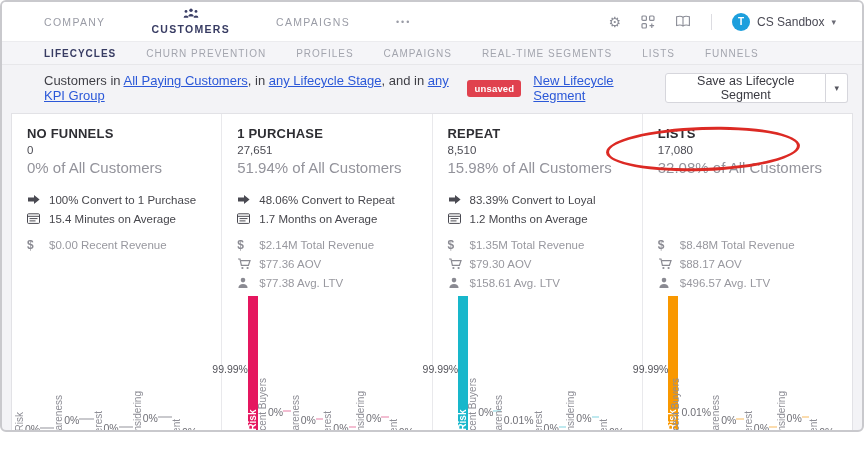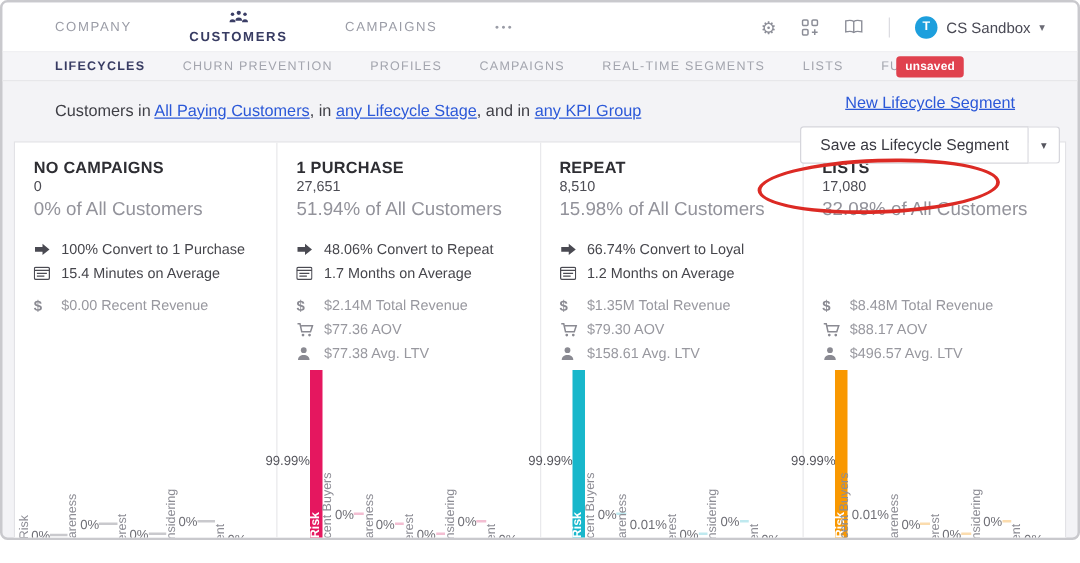--- a/index.html
+++ b/index.html
@@ -21,21 +21,21 @@
   .caret { font-size:9px; color:#6b6b75; }
 
   
   .subnav { height:23px; background:#f5f5f8; border-bottom:1px solid #e7e7ea; display:flex; align-items:center; gap:30px; padding:0 0 0 42px; }
   .subnav-item { font-size:10px; letter-spacing:1px; color:#a3a5ae; cursor:pointer; white-space:nowrap; }
   .subnav-item.selected { color:#383c63; font-weight:bold; }
 
   
   .filterbar { height:46px; display:flex; align-items:center; padding:0 12px 0 42px; font-size:13px; color:#3f3f46; position:relative; }
   .filterbar a { color:#2b58d8; text-decoration:underline; cursor:pointer; }
-  .filter-right { margin-left:auto; display:flex; align-items:center; gap:12px; padding-right:2px;flex-direction:column; }
+  .filter-right { margin-left:auto; display:flex; align-items:center; gap:12px; padding-right:2px; }
   .unsaved-badge { background:#e0414e; color:#fff; font-size:9.5px; font-weight:bold; padding:3px 7px; border-radius:3px; letter-spacing:.2px; }
   .new-seg-link { font-size:13px; }
   .split-btn { display:flex; }
   .btn-main { height:30px; background:#fff; border:1px solid #d6d6dc; border-radius:3px 0 0 3px; padding:0 15px; font-size:12.5px; color:#3a3a42; cursor:pointer; font-family:inherit; }
   .btn-caret { height:30px; width:25px; background:#fff; border:1px solid #d6d6dc; border-left:none; border-radius:0 3px 3px 0; font-size:9px; color:#55555e; cursor:pointer; }
   .red-ellipse { position:absolute; left:604px; top:62px; width:194px; height:44px; border:3px solid #dc2a24; border-radius:50%; transform:rotate(-2deg); pointer-events:none; z-index:5; }
 
   
   .card { margin:2px 9px 0 9px; height:324px; background:#fff; border:1px solid #e2e2e6; display:flex; }
   .stage { flex:1; padding:12px 8px 0 15px; min-width:0; }
@@ -135,21 +135,21 @@
         <button class="btn-main">Save as Lifecycle Segment</button>
         <button class="btn-caret">▾</button>
       </span>
     </div>
     <div class="red-ellipse"></div>
   </div>
 
   <div class="card">
 
     <div class="stage col-gray">
-      <div class="stage-title">NO CAMPAIGNS</div>
+      <div class="stage-title">NO FUNNELS</div>
       <div class="stage-count">0</div>
       <div class="stage-pct">0% of All Customers</div>
       <div class="stats">
         <div class="stat dark">
           <span class="ic">
               <svg width="13" height="11" viewBox="0 0 13 11">
                 <path d="M1 3.6h6V1l5.6 4.5L7 10V7.4H1z" fill="#4a4a52"></path>
               </svg>
             </span>
           <span>100% Convert to 1 Purchase</span>
@@ -288,21 +288,21 @@
       <div class="stage-title">REPEAT</div>
       <div class="stage-count">8,510</div>
       <div class="stage-pct">15.98% of All Customers</div>
       <div class="stats">
         <div class="stat dark">
           <span class="ic">
               <svg width="13" height="11" viewBox="0 0 13 11">
                 <path d="M1 3.6h6V1l5.6 4.5L7 10V7.4H1z" fill="#4a4a52"></path>
               </svg>
             </span>
-          <span>66.74% Convert to Loyal</span>
+          <span>83.39% Convert to Loyal</span>
         </div>
         <div class="stat dark">
           <span class="ic">
               <svg width="13" height="11" viewBox="0 0 13 11" fill="none" stroke="#4a4a52">
                 <rect x="0.5" y="0.8" width="12" height="9.6" rx="1"></rect>
                 <line x1="0.5" y1="3.3" x2="12.5" y2="3.3"></line>
                 <line x1="2.5" y1="5.6" x2="10.5" y2="5.6"></line>
                 <line x1="2.5" y1="7.9" x2="8.5" y2="7.9"></line>
               </svg>
             </span>

